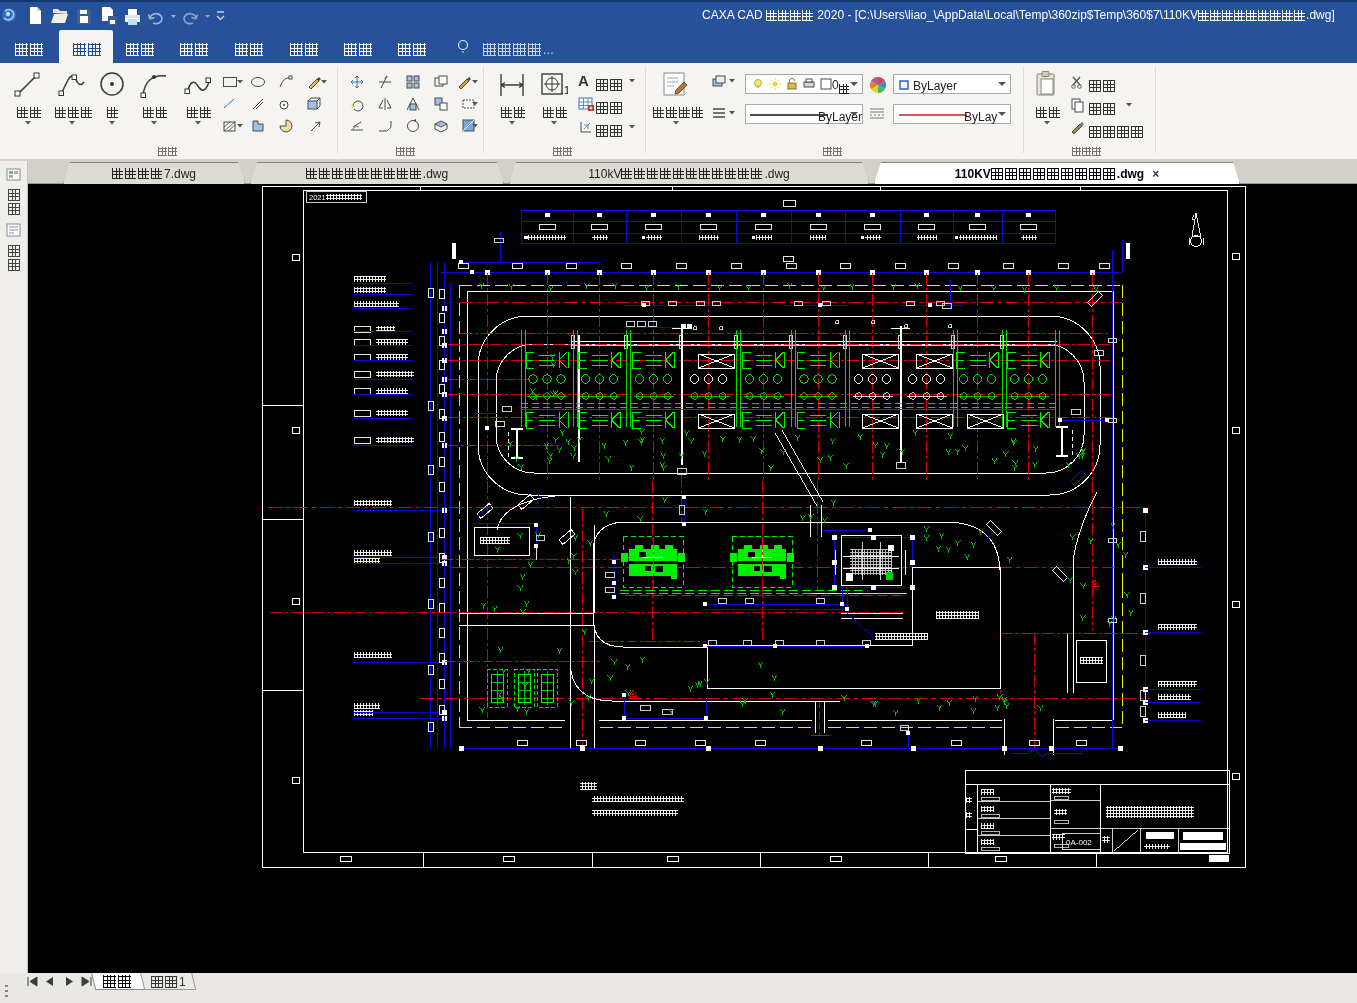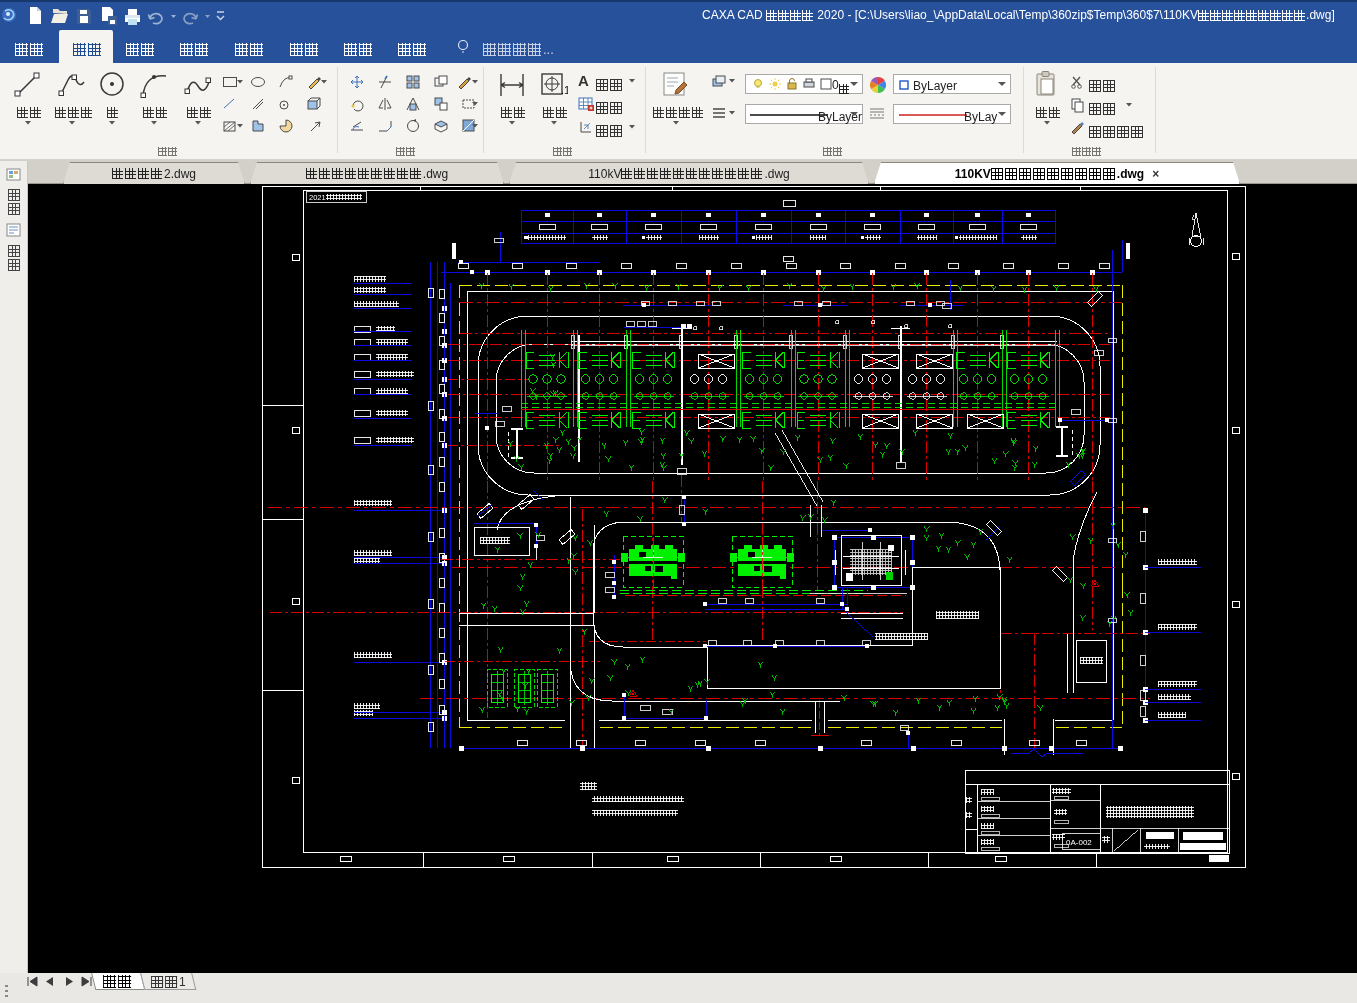--- a/index.html
+++ b/index.html
@@ -373,21 +373,21 @@
     <path d="M2,12 l8,-8 l2,2 l-8,8 z" fill="#b08048" stroke="#4a4a4a"></path>
     <path d="M10,4 l2,-2 l2,2 l-2,2 z" fill="#5580c0"></path>
   </svg>
 <div class="abs" style="left:1089px;top:122px"><i class="hz" style="width:12px;height:12px;margin-right:2px;color:#333;margin-top:0px"></i><i class="hz" style="width:12px;height:12px;margin-right:2px;color:#333;margin-top:0px"></i><i class="hz" style="width:12px;height:12px;margin-right:2px;color:#333;margin-top:0px"></i><i class="hz" style="width:12px;height:12px;margin-right:2px;color:#333;margin-top:0px"></i></div>
 <div class="abs" style="left:0;top:160px;width:1357px;height:24px;background:#d3d0c9;border-bottom:1px solid #9a968f"></div>
 <div class="abs" style="left:63px;top:162px;width:182px;height:22px;background:#dedbd5;border:1px solid #8b8780;border-bottom:none;clip-path:polygon(7px 0,calc(100% - 7px) 0,100% 100%,0 100%);display:flex;align-items:center;justify-content:center;font-size:12px;white-space:nowrap">
     <i class="hz" style="width:11px;height:11px;margin-right:2px;color:#222;margin-top:0px"></i>
     <i class="hz" style="width:11px;height:11px;margin-right:2px;color:#222;margin-top:0px"></i>
     <i class="hz" style="width:11px;height:11px;margin-right:2px;color:#222;margin-top:0px"></i>
     <i class="hz" style="width:11px;height:11px;margin-right:2px;color:#222;margin-top:0px"></i>
-    <span style="color:#222">2.dwg</span>
+    <span style="color:#222">7.dwg</span>
   </div>
 <div class="abs" style="left:250px;top:162px;width:254px;height:22px;background:#dedbd5;border:1px solid #8b8780;border-bottom:none;clip-path:polygon(7px 0,calc(100% - 7px) 0,100% 100%,0 100%);display:flex;align-items:center;justify-content:center;font-size:12px;white-space:nowrap">
     <i class="hz" style="width:11px;height:11px;margin-right:2px;color:#222;margin-top:0px"></i>
     <i class="hz" style="width:11px;height:11px;margin-right:2px;color:#222;margin-top:0px"></i>
     <i class="hz" style="width:11px;height:11px;margin-right:2px;color:#222;margin-top:0px"></i>
     <i class="hz" style="width:11px;height:11px;margin-right:2px;color:#222;margin-top:0px"></i>
     <i class="hz" style="width:11px;height:11px;margin-right:2px;color:#222;margin-top:0px"></i>
     <i class="hz" style="width:11px;height:11px;margin-right:2px;color:#222;margin-top:0px"></i>
     <i class="hz" style="width:11px;height:11px;margin-right:2px;color:#222;margin-top:0px"></i>
     <i class="hz" style="width:11px;height:11px;margin-right:2px;color:#222;margin-top:0px"></i>

